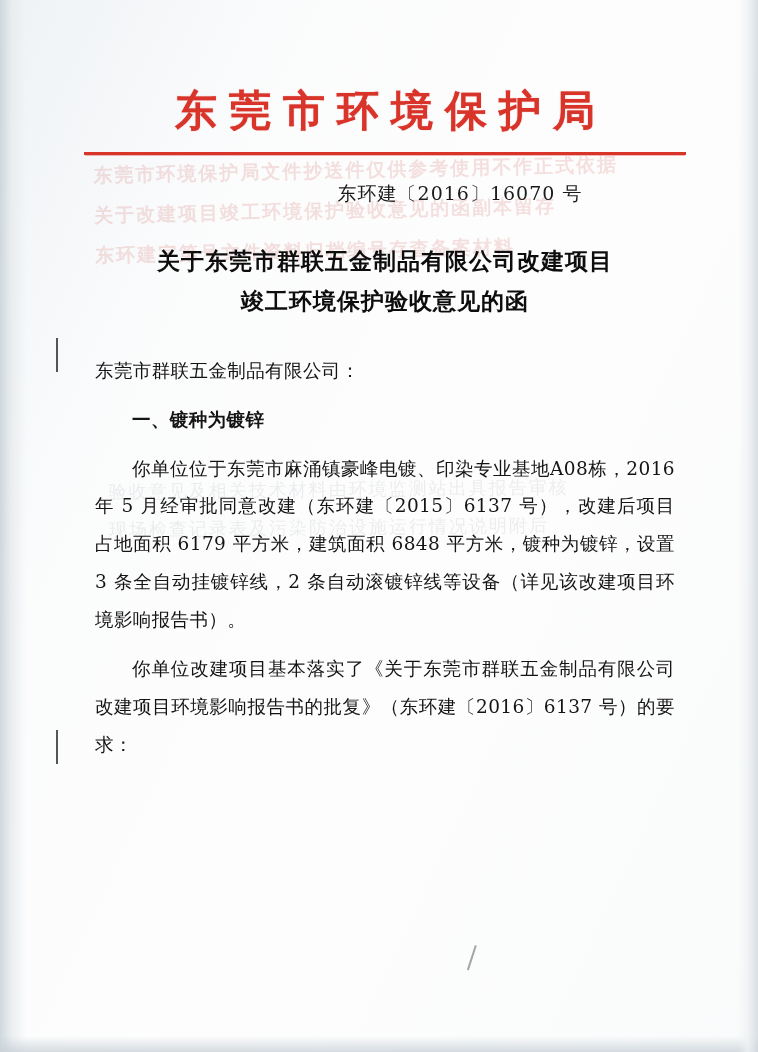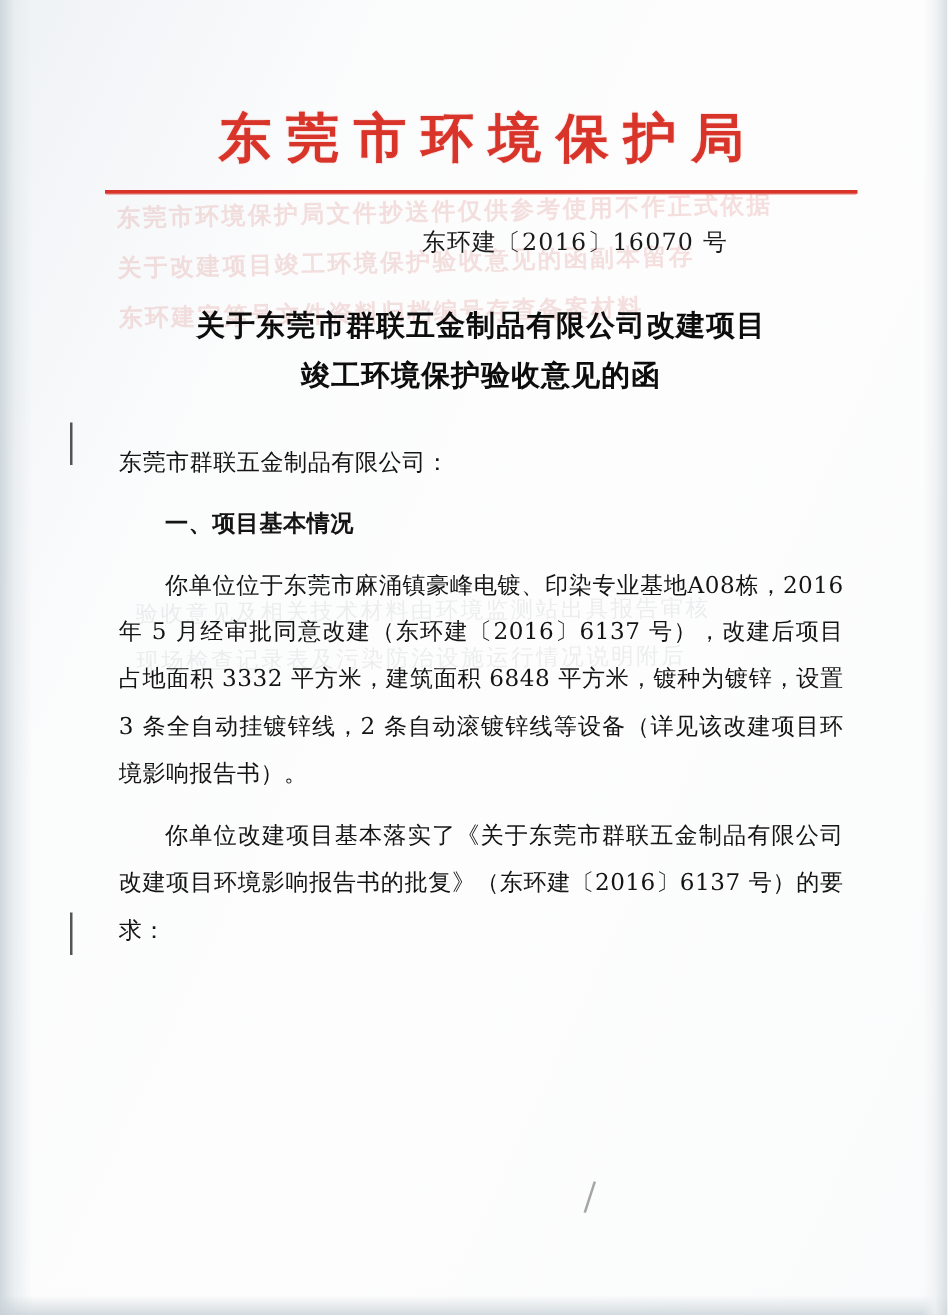--- a/index.html
+++ b/index.html
@@ -191,22 +191,22 @@
 
     <div class="docnumber">东环建〔2016〕16070 号</div>
 
     <div class="doc-title">
       <div>关于东莞市群联五金制品有限公司改建项目</div>
       <div>竣工环境保护验收意见的函</div>
     </div>
 
     <div class="body-text">
       <p>东莞市群联五金制品有限公司：</p>
-      <p class="p-heading">一、项目基本情况</p>
-      <p class="p-indent">你单位位于东莞市麻涌镇豪峰电镀、印染专业基地A08栋，2016 年 5 月经审批同意改建（东环建〔2016〕6137 号），改建后项目占地面积 3332 平方米，建筑面积 6848 平方米，镀种为镀锌，设置 3 条全自动挂镀锌线，2 条自动滚镀锌线等设备（详见该改建项目环境影响报告书）。</p>
+      <p class="p-heading">一、镀种为镀锌</p>
+      <p class="p-indent">你单位位于东莞市麻涌镇豪峰电镀、印染专业基地A08栋，2016 年 5 月经审批同意改建（东环建〔2015〕6137 号），改建后项目占地面积 6179 平方米，建筑面积 6848 平方米，镀种为镀锌，设置 3 条全自动挂镀锌线，2 条自动滚镀锌线等设备（详见该改建项目环境影响报告书）。</p>
       <p class="p-indent">你单位改建项目基本落实了《关于东莞市群联五金制品有限公司改建项目环境影响报告书的批复》（东环建〔2016〕6137 号）的要求：</p>
     </div>
 
   </div>
 
   <div class="tick tick-1"></div>
   <div class="tick tick-2"></div>
   <div class="pen-mark"></div>
   <div class="bottom-edge"></div>
 </div>

